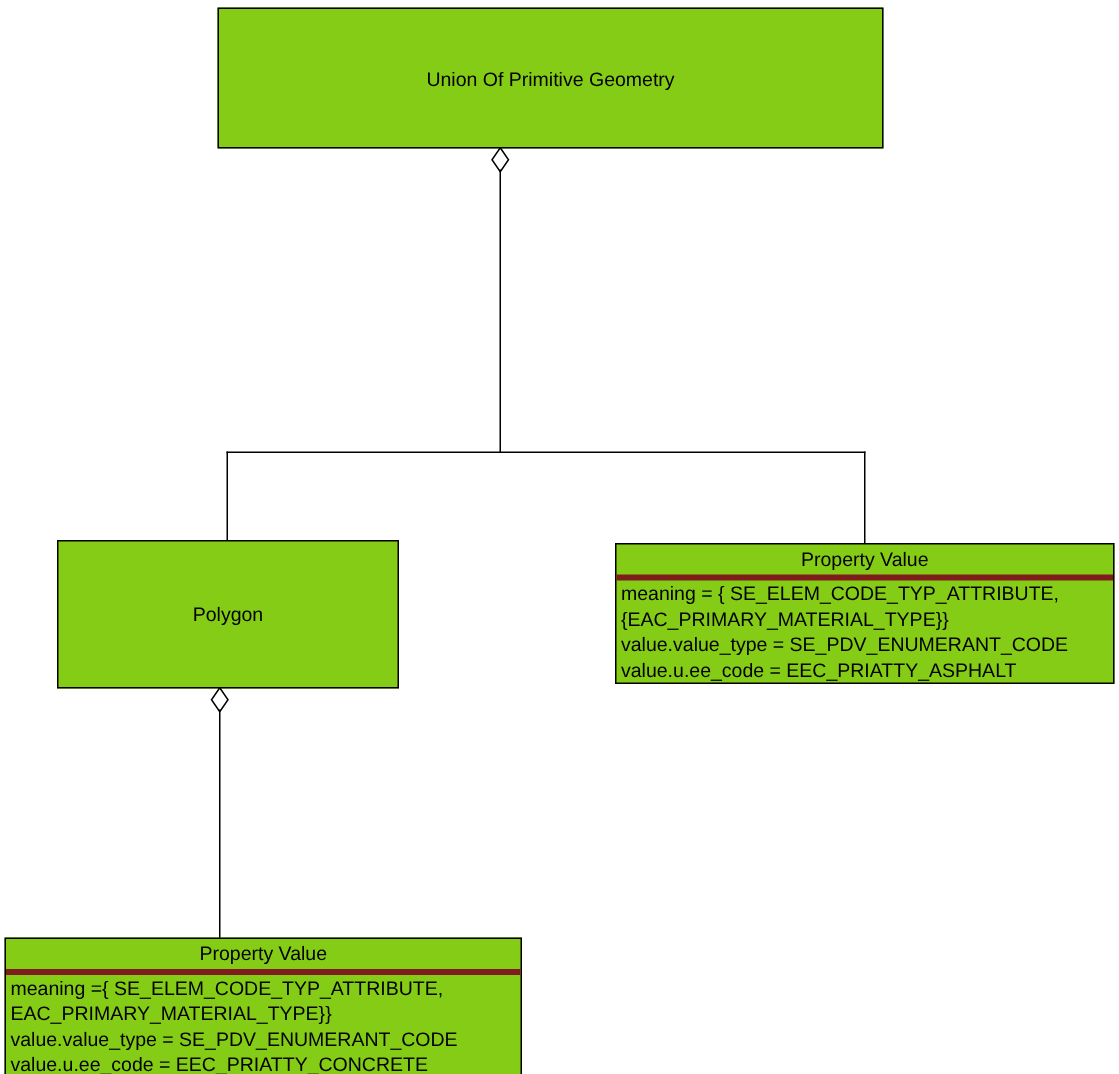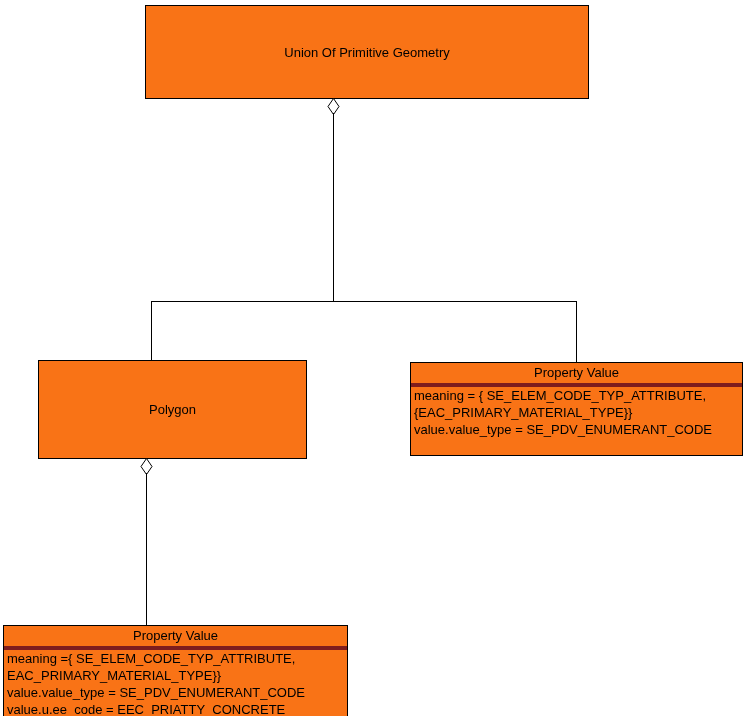--- a/index.html
+++ b/index.html
@@ -18,21 +18,21 @@
     height: 716px;
     background: #ffffff;
     overflow: hidden;
   }
 
   
   .class-box {
     position: absolute;
     box-sizing: border-box;
     border: 1px solid #000000;
-    background: #f97316;
+    background: #84cc16;
   }
   .class-box .title {
     text-align: center;
     font-size: 13px;
     line-height: 20px;
     white-space: nowrap;
     color: #000000;
   }
   .class-box .title.divided {
     border-bottom: 4px solid #7f1d1d;
@@ -91,30 +91,31 @@
   </div>
 
   <div class="edge-v" style="left:333px; top:113px; height:189px;"></div>
 
   <div class="edge-h" style="left:151px; top:301px; width:426px;"></div>
 
   <div class="edge-v" style="left:151px; top:301px; height:60px;"></div>
 
   <div class="edge-v" style="left:576px; top:301px; height:62px;"></div>
 
-  <div class="class-box plain" style="left:38px; top:360px; width:269px; height:99px;">
+  <div class="class-box plain" style="left:38px; top:360px; width:228px; height:99px;">
     <div class="title">Polygon</div>
   </div>
 
   <div class="class-box" style="left:410px; top:362px; width:333px; height:94px;">
     <div class="title divided">Property Value</div>
     <div class="attrs">
       <div class="attr-line">meaning = { SE_ELEM_CODE_TYP_ATTRIBUTE,</div>
       <div class="attr-line">{EAC_PRIMARY_MATERIAL_TYPE}}</div>
       <div class="attr-line">value.value_type = SE_PDV_ENUMERANT_CODE</div>
+      <div class="attr-line">value.u.ee_code = EEC_PRIATTY_ASPHALT</div>
     </div>
   </div>
 
   <div class="diamond" style="left:140px; top:458px; width:13px; height:17px;">
     <svg width="13" height="17" viewBox="0 0 13 17">
       <polygon points="6.5,0.5 12,8.5 6.5,16.5 1,8.5" fill="#ffffff" stroke="#000000" stroke-width="1"></polygon>
     </svg>
   </div>
 
   <div class="edge-v" style="left:146px; top:473px; height:153px;"></div>

